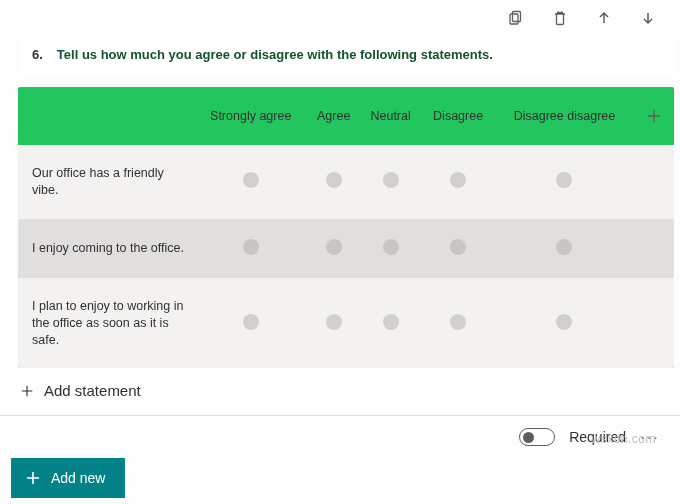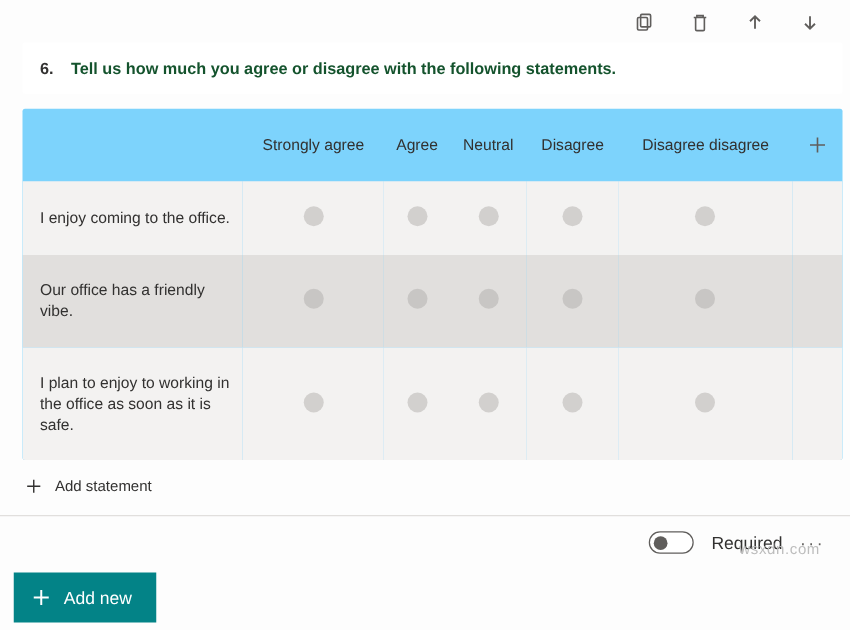--- a/index.html
+++ b/index.html
@@ -31,21 +31,21 @@
       display: flex;
       align-items: flex-start;
       background: #fff;
       padding: 13px 14px;
       gap: 14px;
       border-radius: 2px;
     }
     .q-number { font-weight: 600; color: #323130; }
     .q-text { font-weight: 600; color: #14532d; flex: 1; }
     .likert {
-      background: #7dd3fc;
+      background: #22c55e;
       margin-top: 12px;
       border-radius: 2px;
       overflow: hidden;
     }
     .likert table { width: 100%; border-collapse: collapse; }
     .likert th, .likert td {
       text-align: center;
       font-weight: 400;
       padding: 10px 4px;
       vertical-align: middle;
@@ -80,21 +80,21 @@
       display: inline-flex; align-items: center; justify-content: center;
       cursor: pointer; color: #605e5c;
     }
     .add-statement {
       display: flex;
       align-items: center;
       gap: 10px;
       padding: 14px 2px 16px 2px;
       color: #323130;
       cursor: pointer;
-      font-size: 12px;
+      font-size: 15px;
     }
     .add-statement .plus { color: #323130; }
     .divider {
       height: 1px;
       background: #e1dfdd;
       margin: 0 0 0 0;
     }
     .footer-row {
       display: flex;
       justify-content: flex-end;
@@ -189,30 +189,30 @@
             <span class="plus-col-btn">
               <svg viewBox="0 0 16 16" width="16" height="16" stroke="currentColor" stroke-width="1.3">
                   <path d="M8 2v12M2 8h12"></path>
                 </svg>
             </span>
           </th>
         </tr>
       </thead>
       <tbody>
         <tr>
+          <td class="stmt-col">Our office has a friendly vibe.</td>
+          <td><span class="radio-dot"></span></td>
+          <td><span class="radio-dot"></span></td>
+          <td><span class="radio-dot"></span></td>
+          <td><span class="radio-dot"></span></td>
+          <td><span class="radio-dot"></span></td>
+          <td></td>
+        </tr>
+        <tr>
           <td class="stmt-col">I enjoy coming to the office.</td>
-          <td><span class="radio-dot"></span></td>
-          <td><span class="radio-dot"></span></td>
-          <td><span class="radio-dot"></span></td>
-          <td><span class="radio-dot"></span></td>
-          <td><span class="radio-dot"></span></td>
-          <td></td>
-        </tr>
-        <tr>
-          <td class="stmt-col">Our office has a friendly vibe.</td>
           <td><span class="radio-dot"></span></td>
           <td><span class="radio-dot"></span></td>
           <td><span class="radio-dot"></span></td>
           <td><span class="radio-dot"></span></td>
           <td><span class="radio-dot"></span></td>
           <td></td>
         </tr>
         <tr>
           <td class="stmt-col">I plan to enjoy to working in the office as soon as it is safe.</td>
           <td><span class="radio-dot"></span></td>

